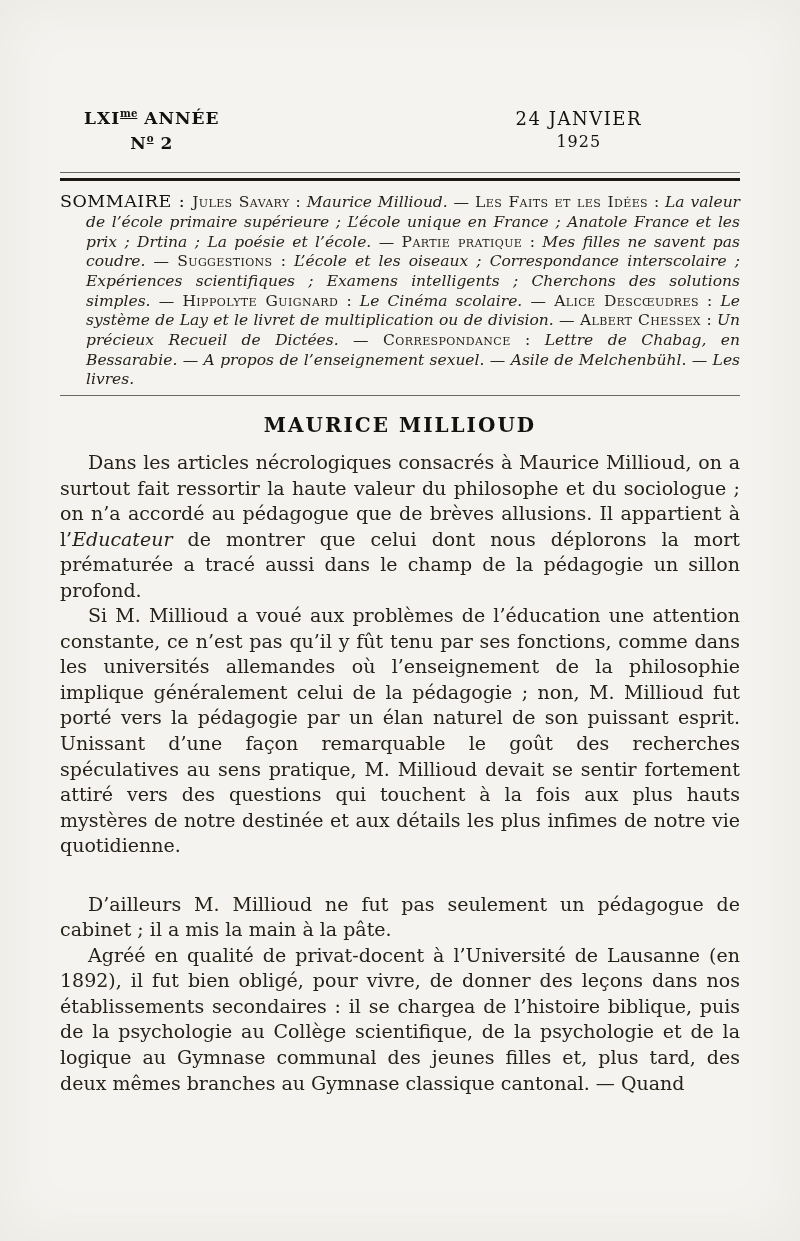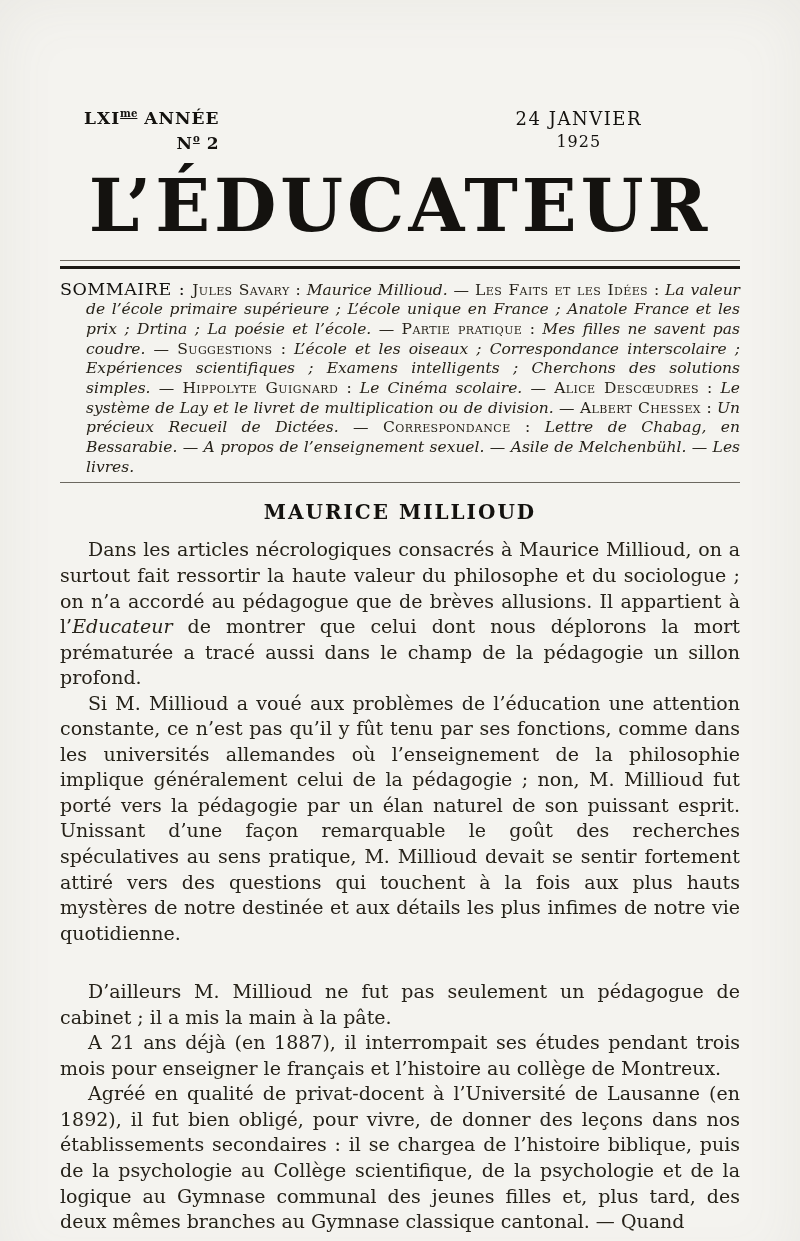--- a/index.html
+++ b/index.html
@@ -14,21 +14,21 @@
   body{font-family:"DejaVu Serif","Liberation Serif",serif;color:var(--ink);}
   .page{
     width:800px;min-height:1241px;margin:0 auto;
     background:var(--paper);
     padding:106px 60px 40px 60px;
     position:relative;
     box-shadow:inset 0 0 60px rgba(120,115,105,0.08);
   }
   
   .issue-header{display:flex;justify-content:space-between;align-items:flex-start;}
-  .issue-left{margin-left:24px;text-align:right;font-weight:700;font-size:17px;letter-spacing:1px;color:var(--ink-strong);line-height:1.45;}
+  .issue-left{margin-left:24px;text-align:center;font-weight:700;font-size:17px;letter-spacing:1px;color:var(--ink-strong);line-height:1.45;}
   .issue-right{margin-right:98px;text-align:center;font-weight:400;font-size:18px;letter-spacing:1.5px;color:var(--ink-strong);line-height:1.4;}
   .issue-right .year{font-size:16px;letter-spacing:1px;}
   .seg-sup{vertical-align:super;font-size:0.6em;text-decoration:underline;letter-spacing:0;}
   
   .masthead-title{
     margin-top:14px;text-align:center;
     font-size:72px;font-weight:700;line-height:1.02;
     letter-spacing:0.055em;color:var(--ink-strong);
     white-space:nowrap;
   }
@@ -75,33 +75,31 @@
     <div class="issue-left">
       <div><span class="seg-plain">LXI</span><span class="seg-sup">me</span><span class="seg-plain"> ANNÉE</span></div>
       <div><span class="seg-plain">N</span><span class="seg-sup">o</span><span class="seg-plain"> 2</span></div>
     </div>
     <div class="issue-right">
       <div>24 JANVIER</div>
       <div class="year">1925</div>
     </div>
   </div>
 
-  <div class="masthead-title">L’ÉDUCATEUR</div>
 
 
   <div class="rule-thin-top"></div>
   <div class="rule-thick"></div>
 
   <p class="sommaire"><span class="seg-label">SOMMAIRE : </span><span class="seg-smallcaps">Jules Savary</span><span class="seg-plain"> : </span><span class="seg-italic">Maurice Millioud.</span><span class="seg-plain"> — </span><span class="seg-smallcaps">Les Faits et les Idées</span><span class="seg-plain"> : </span><span class="seg-italic">La valeur de l’école primaire supérieure ; L’école unique en France ; Anatole France et les prix ; Drtina ; La poésie et l’école.</span><span class="seg-plain"> — </span><span class="seg-smallcaps">Partie pratique</span><span class="seg-plain"> : </span><span class="seg-italic">Mes filles ne savent pas coudre.</span><span class="seg-plain"> — </span><span class="seg-smallcaps">Suggestions</span><span class="seg-plain"> : </span><span class="seg-italic">L’école et les oiseaux ; Correspondance interscolaire ; Expériences scientifiques ; Examens intelligents ; Cherchons des solutions simples.</span><span class="seg-plain"> — </span><span class="seg-smallcaps">Hippolyte Guignard</span><span class="seg-plain"> : </span><span class="seg-italic">Le Cinéma scolaire.</span><span class="seg-plain"> — </span><span class="seg-smallcaps">Alice Descœudres</span><span class="seg-plain"> : </span><span class="seg-italic">Le système de Lay et le livret de multiplication ou de division.</span><span class="seg-plain"> — </span><span class="seg-smallcaps">Albert Chessex</span><span class="seg-plain"> : </span><span class="seg-italic">Un précieux Recueil de Dictées.</span><span class="seg-plain"> — </span><span class="seg-smallcaps">Correspondance</span><span class="seg-plain"> : </span><span class="seg-italic">Lettre de Chabag, en Bessarabie.</span><span class="seg-plain"> — </span><span class="seg-italic">A propos de l’enseignement sexuel.</span><span class="seg-plain"> — </span><span class="seg-italic">Asile de Melchenbühl.</span><span class="seg-plain"> — </span><span class="seg-italic">Les livres.</span></p>
 
   <div class="rule-divider"></div>
 
   <h1 class="article-heading">MAURICE MILLIOUD</h1>
 
   <div class="article-body">
     <p><span class="seg-plain">Dans les articles nécrologiques consacrés à Maurice Millioud, on a surtout fait ressortir la haute valeur du philosophe et du sociologue ; on n’a accordé au pédagogue que de brèves allusions. Il appartient à l’</span><span class="seg-italic">Educateur</span><span class="seg-plain"> de montrer que celui dont nous déplorons la mort prématurée a tracé aussi dans le champ de la pédagogie un sillon profond.</span></p>
     <p><span class="seg-plain">Si M. Millioud a voué aux problèmes de l’éducation une attention constante, ce n’est pas qu’il y fût tenu par ses fonctions, comme dans les universités allemandes où l’enseignement de la philosophie implique généralement celui de la pédagogie ; non, M. Millioud fut porté vers la pédagogie par un élan naturel de son puissant esprit. Unissant d’une façon remarquable le goût des recherches spéculatives au sens pratique, M. Millioud devait se sentir fortement attiré vers des questions qui touchent à la fois aux plus hauts mystères de notre destinée et aux détails les plus infimes de notre vie quotidienne.</span></p>
     <p class="spaced"><span class="seg-plain">D’ailleurs M. Millioud ne fut pas seulement un pédagogue de cabinet ; il a mis la main à la pâte.</span></p>
-    <p><span class="seg-plain">A 21 ans déjà (en 1887), il interrompait ses études pendant trois mois pour enseigner le français et l’histoire au collège de Montreux.</span></p>
     <p><span class="seg-plain">Agréé en qualité de privat-docent à l’Université de Lausanne (en 1892), il fut bien obligé, pour vivre, de donner des leçons dans nos établissements secondaires : il se chargea de l’histoire biblique, puis de la psychologie au Collège scientifique, de la psychologie et de la logique au Gymnase communal des jeunes filles et, plus tard, des deux mêmes branches au Gymnase classique cantonal. — Quand</span></p>
   </div>
 
 </div>
 
 </body></html>

